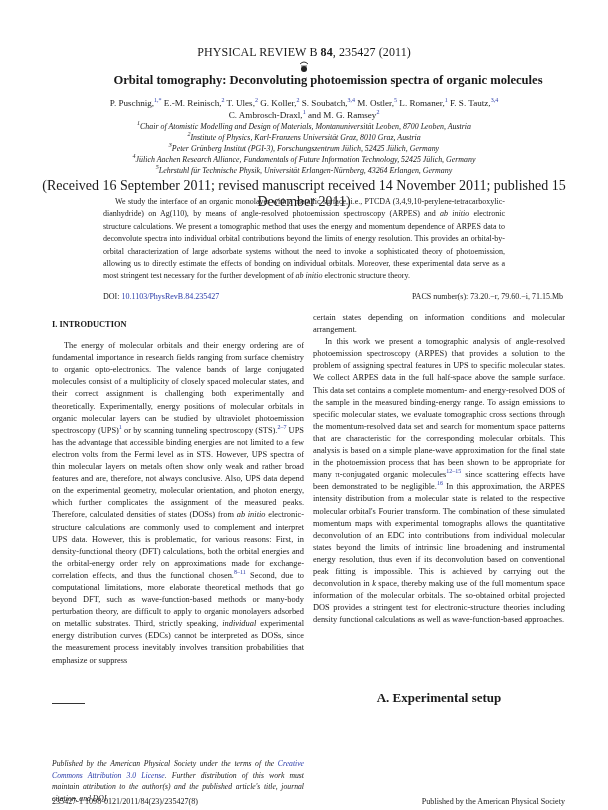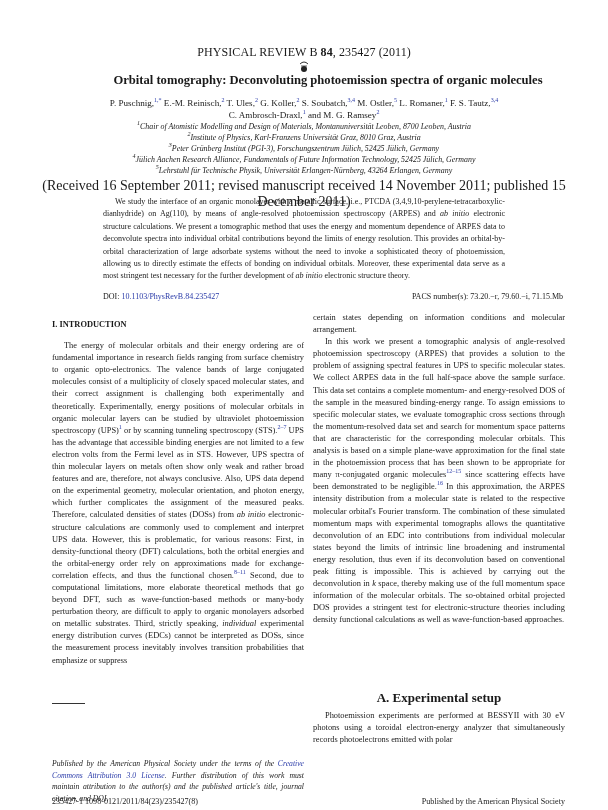--- a/index.html
+++ b/index.html
@@ -87,21 +87,20 @@
   <p class="para"><span>The energy of molecular orbitals and their energy ordering are of fundamental importance in research fields ranging from surface chemistry to organic opto-electronics. The valence bands of large conjugated molecules consist of a multiplicity of closely spaced molecular states, and their correct assignment is challenging both experimentally and theoretically. Experimentally, energy positions of molecular orbitals in organic molecular layers can be studied by ultraviolet photoemission spectroscopy (UPS)</span><sup class="link">1</sup><span> or by scanning tunneling spectroscopy (STS).</span><sup class="link">2–7</sup><span> UPS has the advantage that accessible binding energies are not limited to a few electron volts from the Fermi level as in STS. However, UPS spectra of thin molecular layers on metals often show only weak and rather broad features and are, therefore, not always conclusive. Also, UPS data depend on the experimental geometry, molecular orientation, and photon energy, which further complicates the assignment of the measured peaks. Therefore, calculated densities of states (DOSs) from </span><em>ab initio</em><span> electronic-structure calculations are commonly used to complement and interpret UPS data. However, this is problematic, for various reasons: First, in density-functional theory (DFT) calculations, both the orbital energies and the orbital-energy order rely on approximations made for exchange-correlation effects, and thus the functional chosen.</span><sup class="link">8–11</sup><span> Second, due to computational limitations, more elaborate theoretical methods that go beyond DFT, such as wave-function-based methods or many-body perturbation theory, are difficult to apply to organic monolayers adsorbed on metallic substrates. Third, strictly speaking, </span><em>individual</em><span> experimental energy distribution curves (EDCs) cannot be interpreted as DOSs, since the measurement process inevitably involves transition probabilities that emphasize or suppress</span></p>
 </div>
 
 <div class="col col-right">
   <p class="para noindent">certain states depending on information conditions and molecular arrangement.</p>
   <p class="para"><span>In this work we present a tomographic analysis of angle-resolved photoemission spectroscopy (ARPES) that provides a solution to the problem of assigning spectral features in UPS to specific molecular states. We collect ARPES data in the full half-space above the sample surface. This data set contains a complete momentum- and energy-resolved DOS of the sample in the measured binding-energy range. To assign emissions to specific molecular states, we evaluate tomographic cross sections through the momentum-resolved data set and search for momentum space patterns that are characteristic for the corresponding molecular orbitals. This analysis is based on a simple plane-wave approximation for the final state in the photoemission process that has been shown to be appropriate for many π-conjugated organic molecules</span><sup class="link">12–15</sup><span> since scattering effects have been demonstrated to be negligible.</span><sup class="link">16</sup><span> In this approximation, the ARPES intensity distribution from a molecular state is related to the respective molecular orbital's Fourier transform. The combination of these simulated momentum maps with experimental tomographs allows the quantitative deconvolution of an EDC into contributions from individual molecular states beyond the limits of intrinsic line broadening and instrumental energy resolution, thus even if its deconvolution based on conventional peak fitting is impossible. This is achieved by carrying out the deconvolution in </span><em>k</em><span> space, thereby making use of the full momentum space information of the molecular orbitals. The so-obtained orbital projected DOS provides a stringent test for electronic-structure theories including density functional calculations as well as wave-function-based approaches.</span></p>
 </div>
 
 <div class="right-methods">
   <div class="subsection-heading">A.  Experimental setup</div>
-  <p class="para">Photoemission experiments are performed at BESSYII with 30 eV photons using a toroidal electron-energy analyzer that simultaneously records photoelectrons emitted with polar</p>
 </div>
 
 <div class="footnote-rule"></div>
 <div class="footnote"><span>Published by the American Physical Society under the terms of the </span><span class="link">Creative Commons Attribution 3.0 License</span><span>. Further distribution of this work must maintain attribution to the author(s) and the published article's title, journal citation, and DOI.</span></div>
 
 <div class="page-footer">
   <span class="f-left">1098-0121/2011/84(23)/235427(8)</span>
   <span class="f-center">235427-1</span>
   <span class="f-right">Published by the American Physical Society</span>
 </div>

